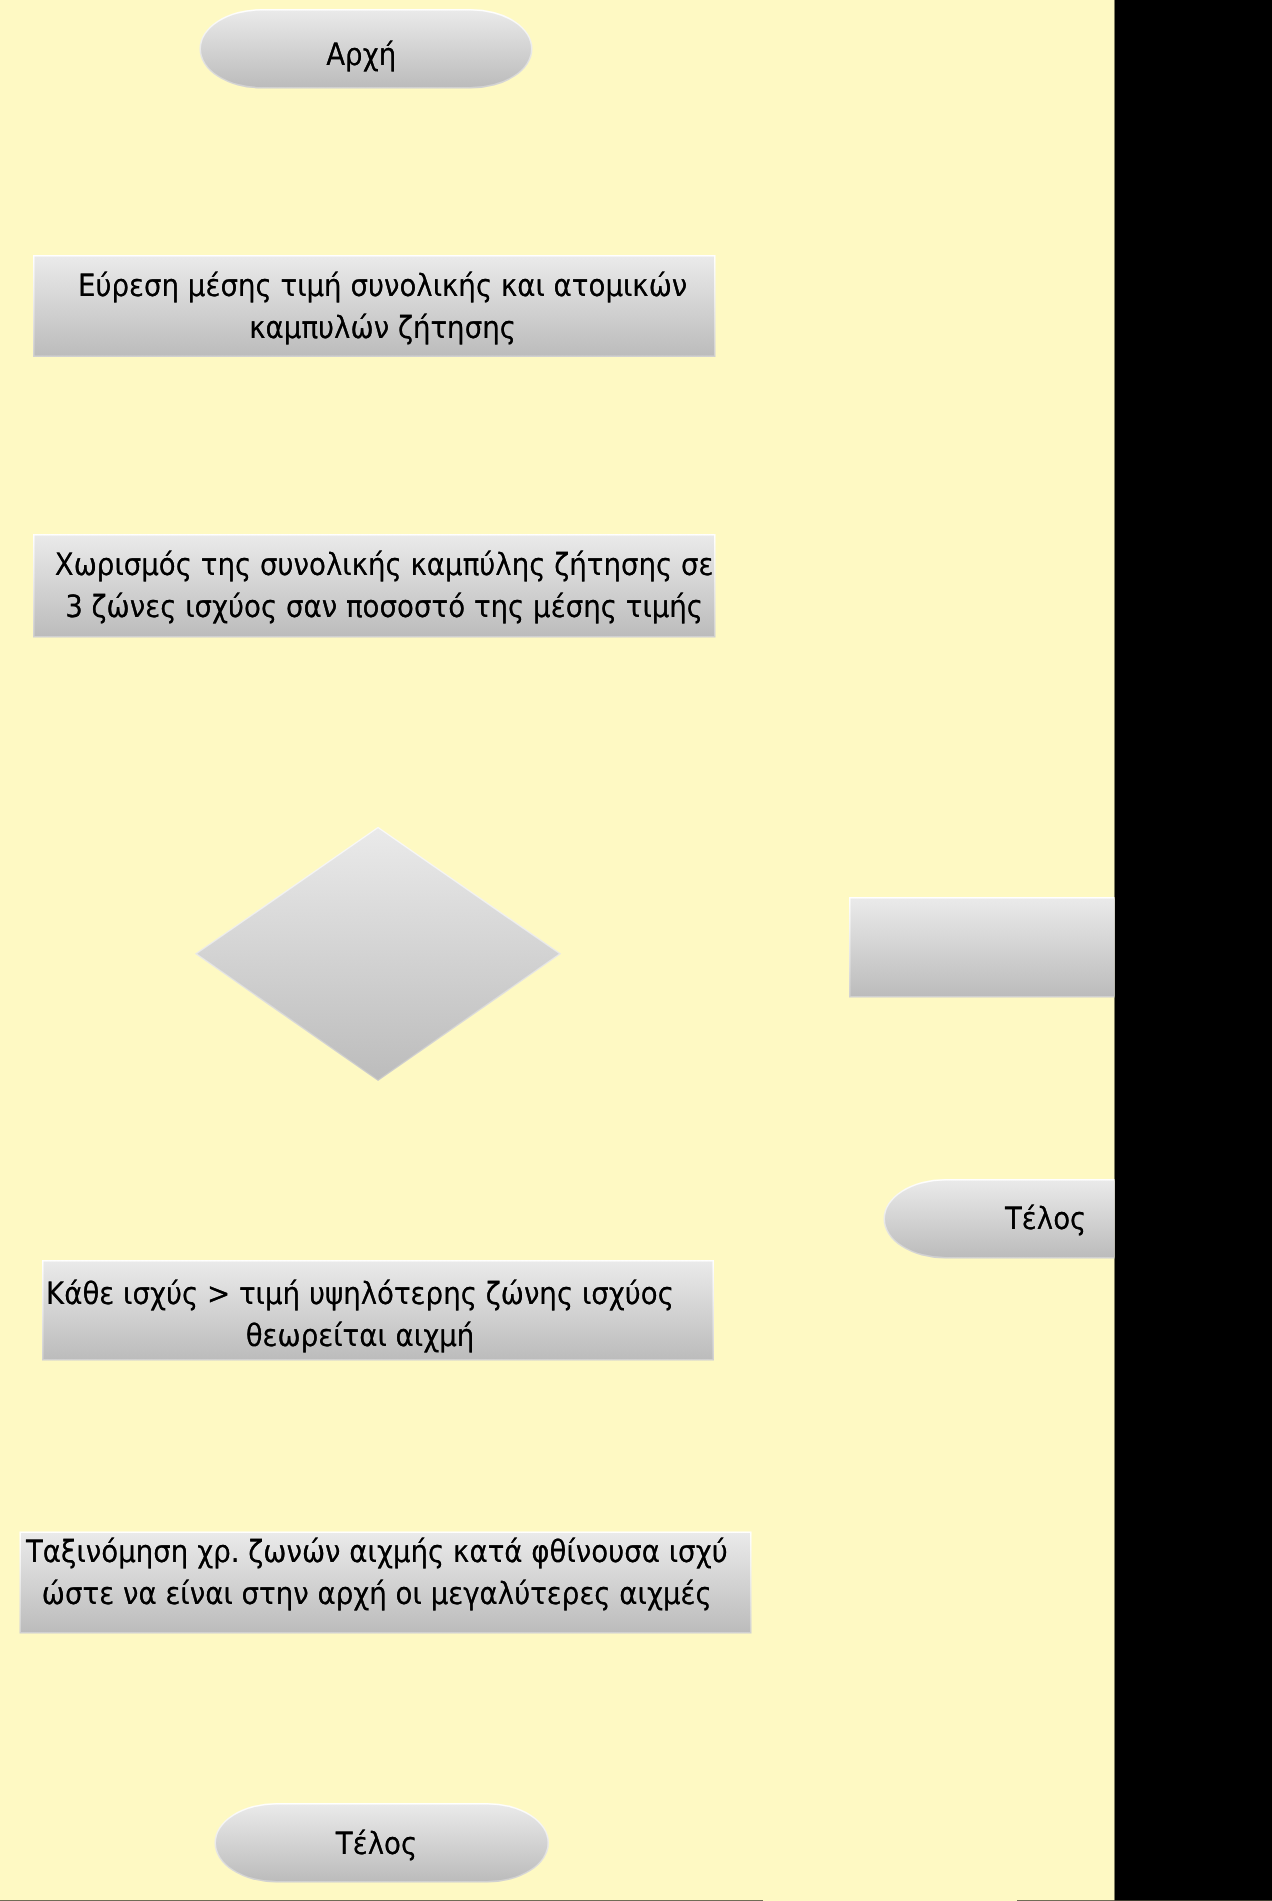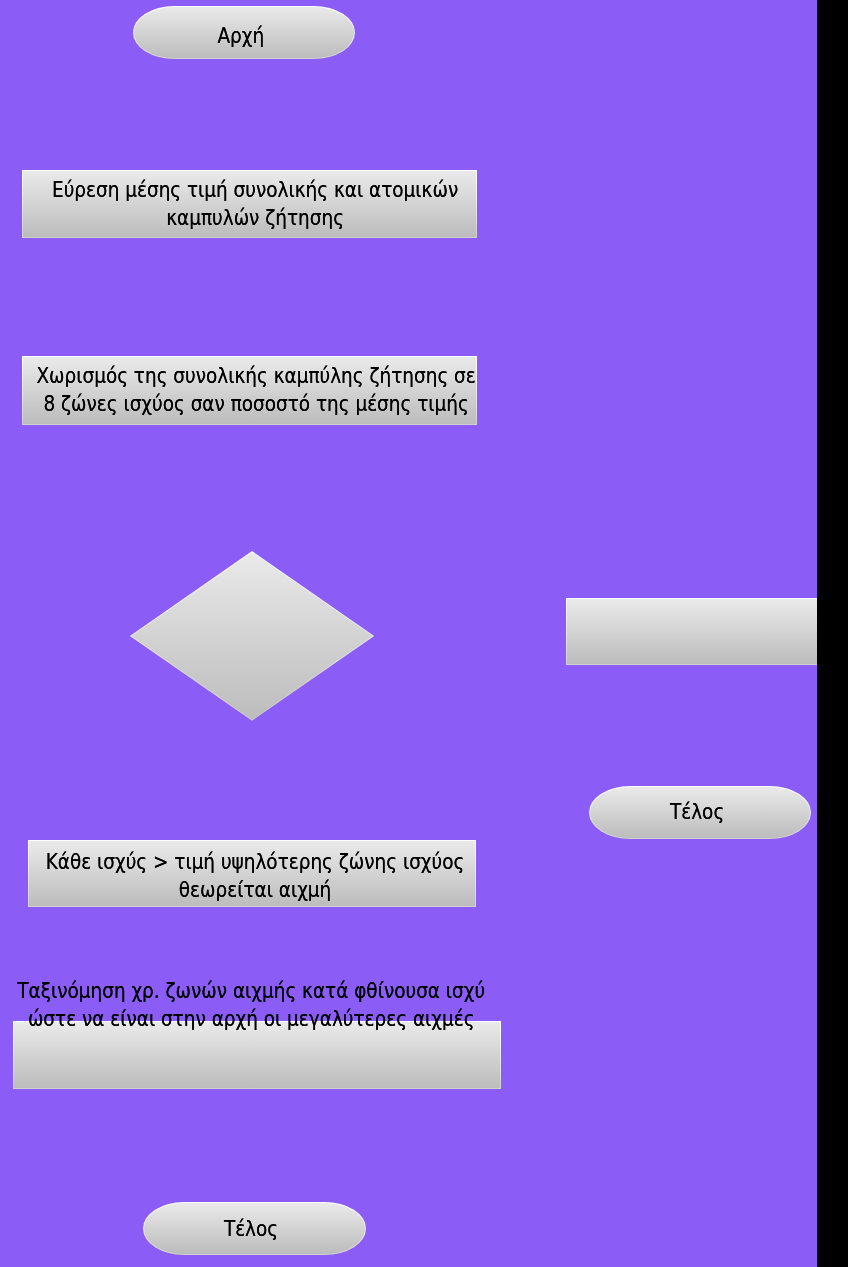--- a/index.html
+++ b/index.html
@@ -3,23 +3,23 @@
 <meta charset="utf-8">
 <title>Flowchart</title>
 <style>
   html, body {
     margin: 0;
     padding: 0;
     background: #000000;
   }
   #canvas {
     position: relative;
-    width: 817px;
+    width: 743px;
     height: 1267px;
-    background: #8b5cf6;
+    background: #fef9c3;
     overflow: hidden;
     font-family: "DejaVu Sans", sans-serif;
     font-stretch: condensed;
     -webkit-font-smoothing: antialiased;
   }
   .shape {
     position: absolute;
     box-sizing: border-box;
   }
   .shape.rect {
@@ -79,45 +79,45 @@
   <div class="shape rect" style="left:21.6px;top:169.6px;width:455.7px;height:68.6px">
     <div class="inner"></div>
   </div>
   <div class="label" style="left:255.1px;top:177.3px">Εύρεση μέσης τιμή συνολικής και ατομικών
 καμπυλών ζήτησης</div>
 
   <div class="shape rect" style="left:22.0px;top:356.1px;width:455.2px;height:68.9px">
     <div class="inner"></div>
   </div>
   <div class="label" style="left:256.1px;top:363.2px">Χωρισμός της συνολικής καμπύλης ζήτησης σε
-8 ζώνες ισχύος σαν ποσοστό της μέσης τιμής</div>
+3 ζώνες ισχύος σαν ποσοστό της μέσης τιμής</div>
 
   <div class="shape diamond" style="left:129.9px;top:551.1px;width:244.3px;height:169.6px">
     <div class="inner"></div>
   </div>
 
   <div class="shape rect" style="left:566.0px;top:598.0px;width:269.0px;height:67.0px">
     <div class="inner"></div>
   </div>
 
   <div class="shape pill" style="left:589.2px;top:786.0px;width:221.4px;height:53.4px">
     <div class="inner"></div>
   </div>
   <div class="label" style="left:697.1px;top:799.4px">Τέλος</div>
 
   <div class="shape rect" style="left:28.0px;top:840.0px;width:447.9px;height:67.0px">
     <div class="inner"></div>
   </div>
-  <div class="label" style="left:255.0px;top:849.0px">Κάθε ισχύς &gt; τιμή υψηλότερης ζώνης ισχύος
+  <div class="label" style="left:240px;top:849.0px">Κάθε ισχύς &gt; τιμή υψηλότερης ζώνης ισχύος
 θεωρείται αιχμή</div>
 
   <div class="shape rect" style="left:12.64px;top:1020.6px;width:488.7px;height:68.1px">
     <div class="inner"></div>
   </div>
-  <div class="label" style="left:251.2px;top:978px">Ταξινόμηση χρ. ζωνών αιχμής κατά φθίνουσα ισχύ
+  <div class="label" style="left:251.2px;top:1021px">Ταξινόμηση χρ. ζωνών αιχμής κατά φθίνουσα ισχύ
 ώστε να είναι στην αρχή οι μεγαλύτερες αιχμές</div>
 
   <div class="shape pill" style="left:143.4px;top:1201.8px;width:222.5px;height:53.3px">
     <div class="inner"></div>
   </div>
   <div class="label" style="left:251.0px;top:1215.8px">Τέλος</div>
 
 </div>
 
 </body></html>

